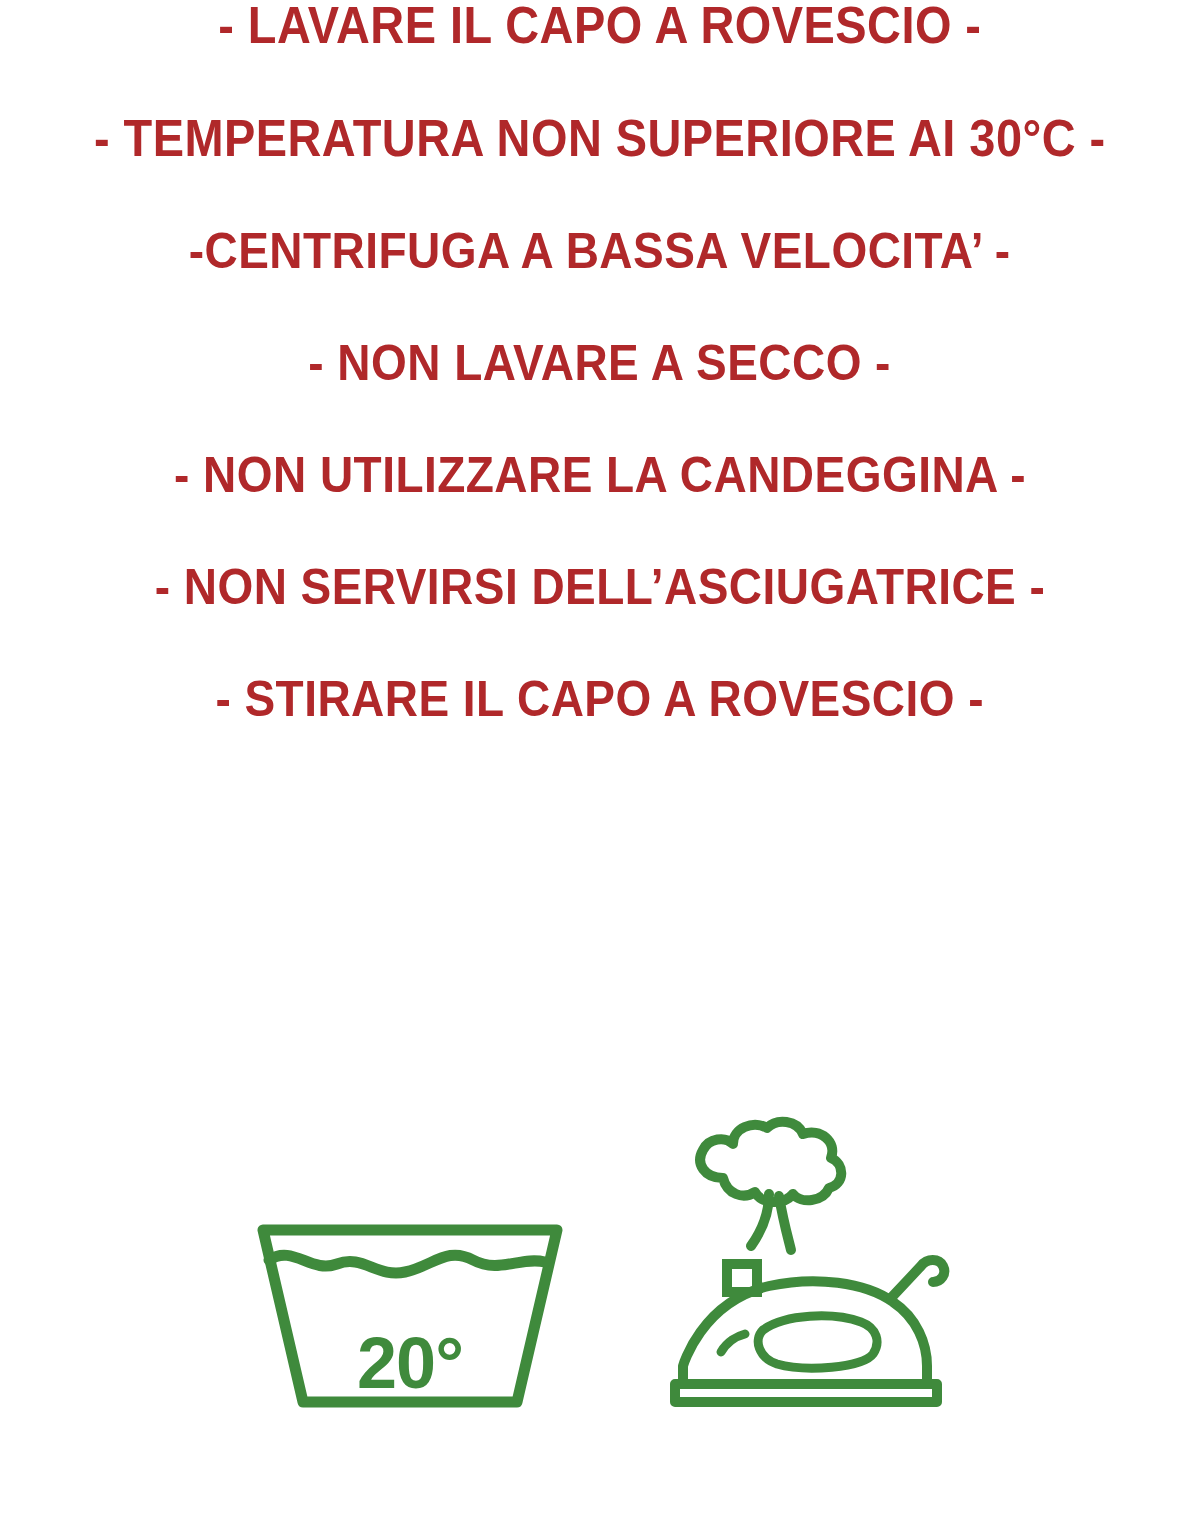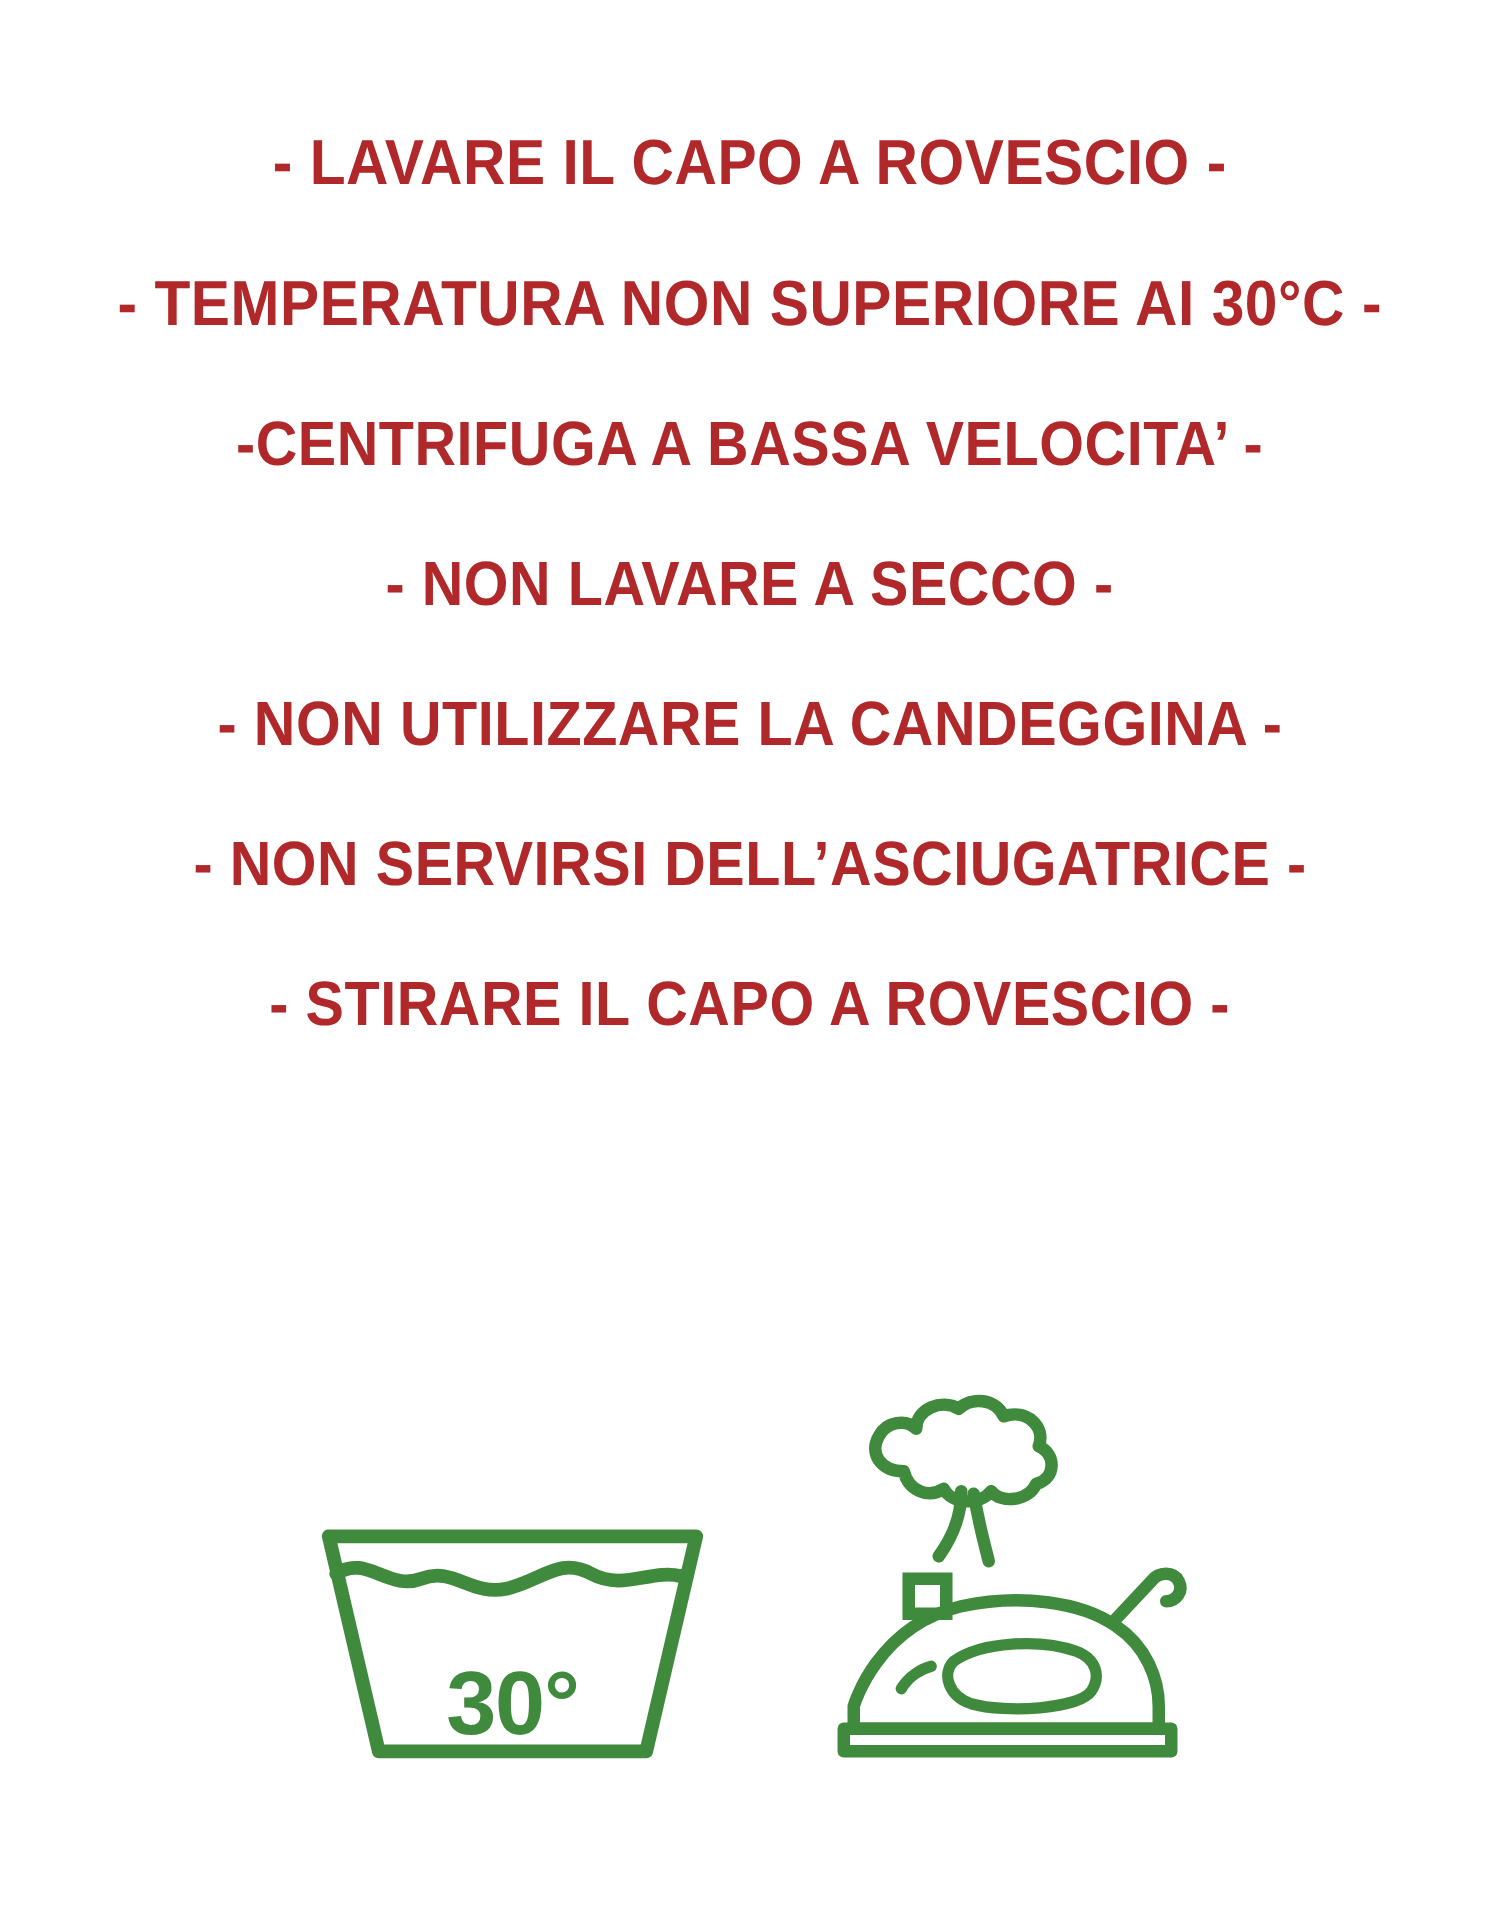--- a/index.html
+++ b/index.html
@@ -14,21 +14,20 @@
     overflow: hidden;
   }
   .sheet {
     width: 1200px;
     height: 1531px;
     position: relative;
     background: #ffffff;
     box-sizing: border-box;
   }
   .instructions {
-    padding-top: 104px;
     display: flex;
     flex-direction: column;
     align-items: center;
   }
   .line {
     color: #b0282a;
     font-family: "Liberation Sans", sans-serif;
     font-weight: bold;
     font-size: 50px;
     letter-spacing: 0.5px;
@@ -98,21 +97,21 @@
     <div class="line">- STIRARE IL CAPO A ROVESCIO -</div>
   </div>
 
   <div class="symbols">
 
     <div class="symbol">
       <svg class="wash-symbol" viewBox="0 0 330 200" aria-hidden="true">
         <path d="M18 14 L312 14 L272 186 L58 186 Z" fill="none" stroke="#3f8a3c" stroke-width="11" stroke-linejoin="round" stroke-linecap="round"></path>
         <path d="M24 44 C48 28, 66 58, 92 48 C118 38, 132 62, 160 56 C188 50, 202 30, 228 44 C254 58, 276 40, 300 46" fill="none" stroke="#3f8a3c" stroke-width="11" stroke-linejoin="round" stroke-linecap="round"></path>
       </svg>
-      <div class="temp-label">30°</div>
+      <div class="temp-label">20°</div>
     </div>
 
     <div class="symbol">
       <svg class="iron-symbol" viewBox="0 0 290 300" aria-hidden="true">
 
         <path d="M58 62 C40 62, 30 48, 38 34 C44 22, 60 20, 68 28
                  C68 12, 88 4, 102 12 C112 2, 132 4, 138 18
                  C156 12, 172 26, 166 42 C180 48, 180 68, 164 72
                  C158 86, 136 88, 128 78 C118 90, 96 88, 90 76
                  C78 84, 62 78, 58 62 Z" fill="none" stroke="#3f8a3c" stroke-width="10" stroke-linejoin="round"></path>

